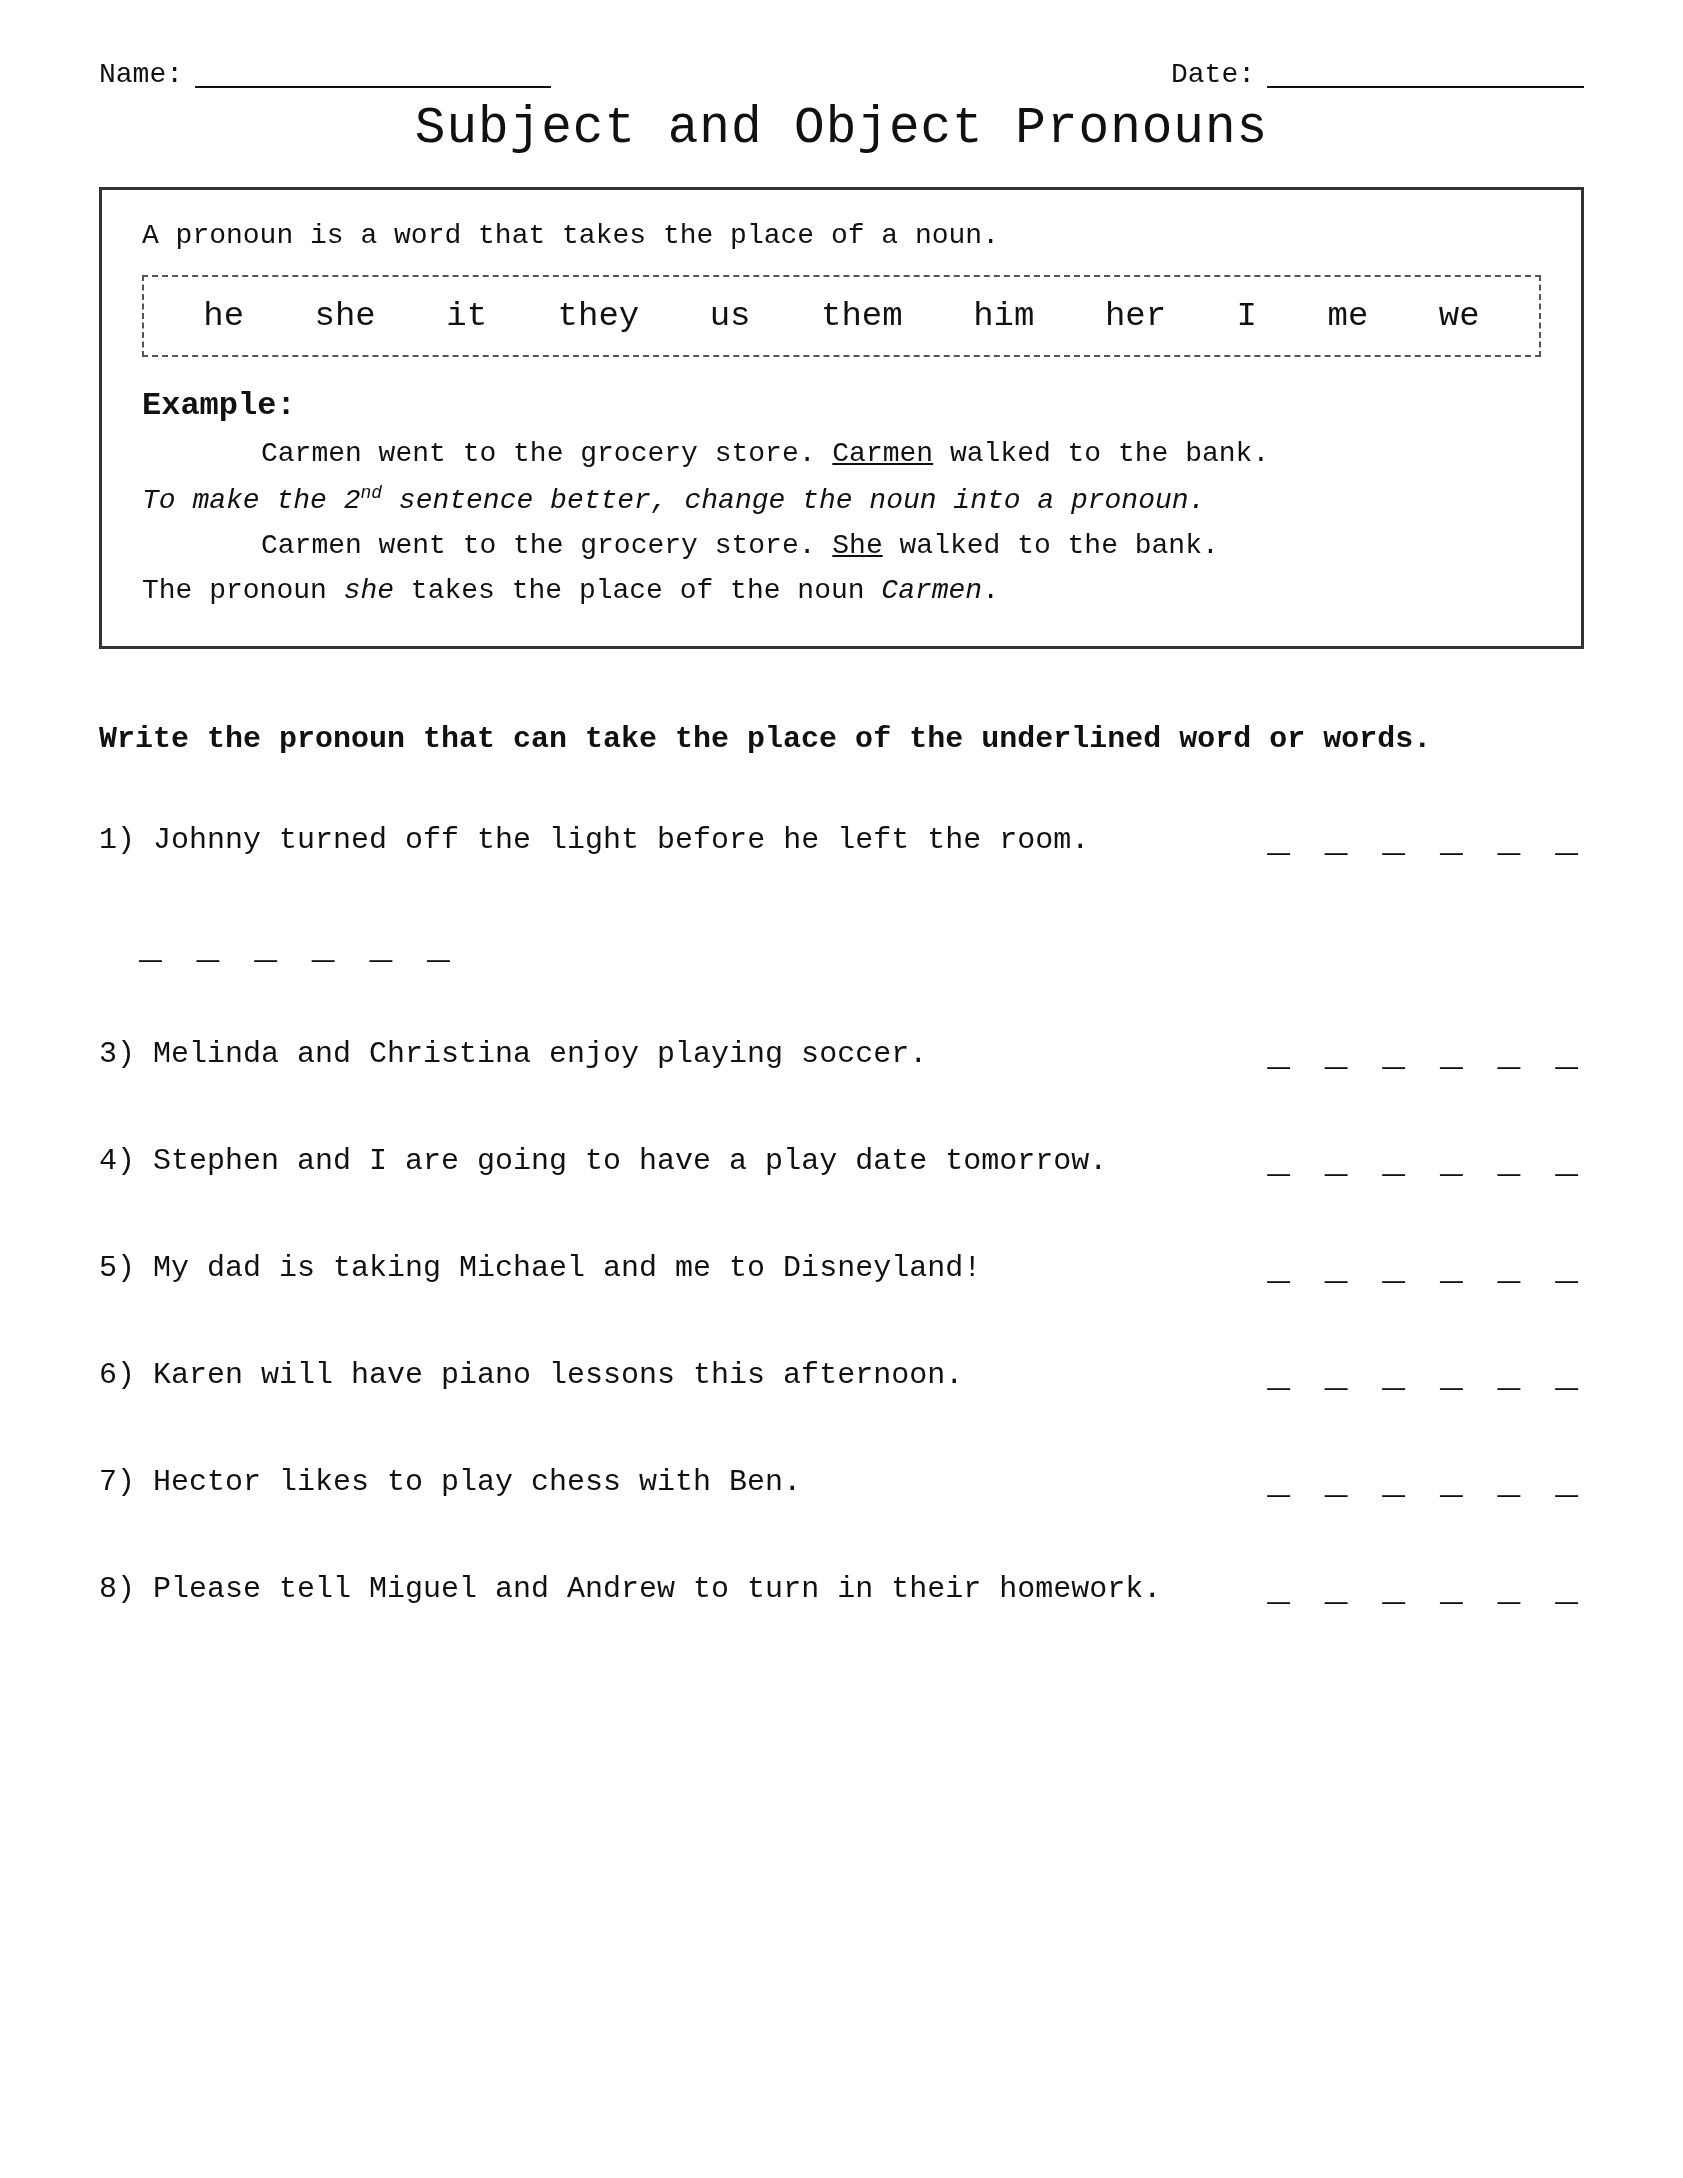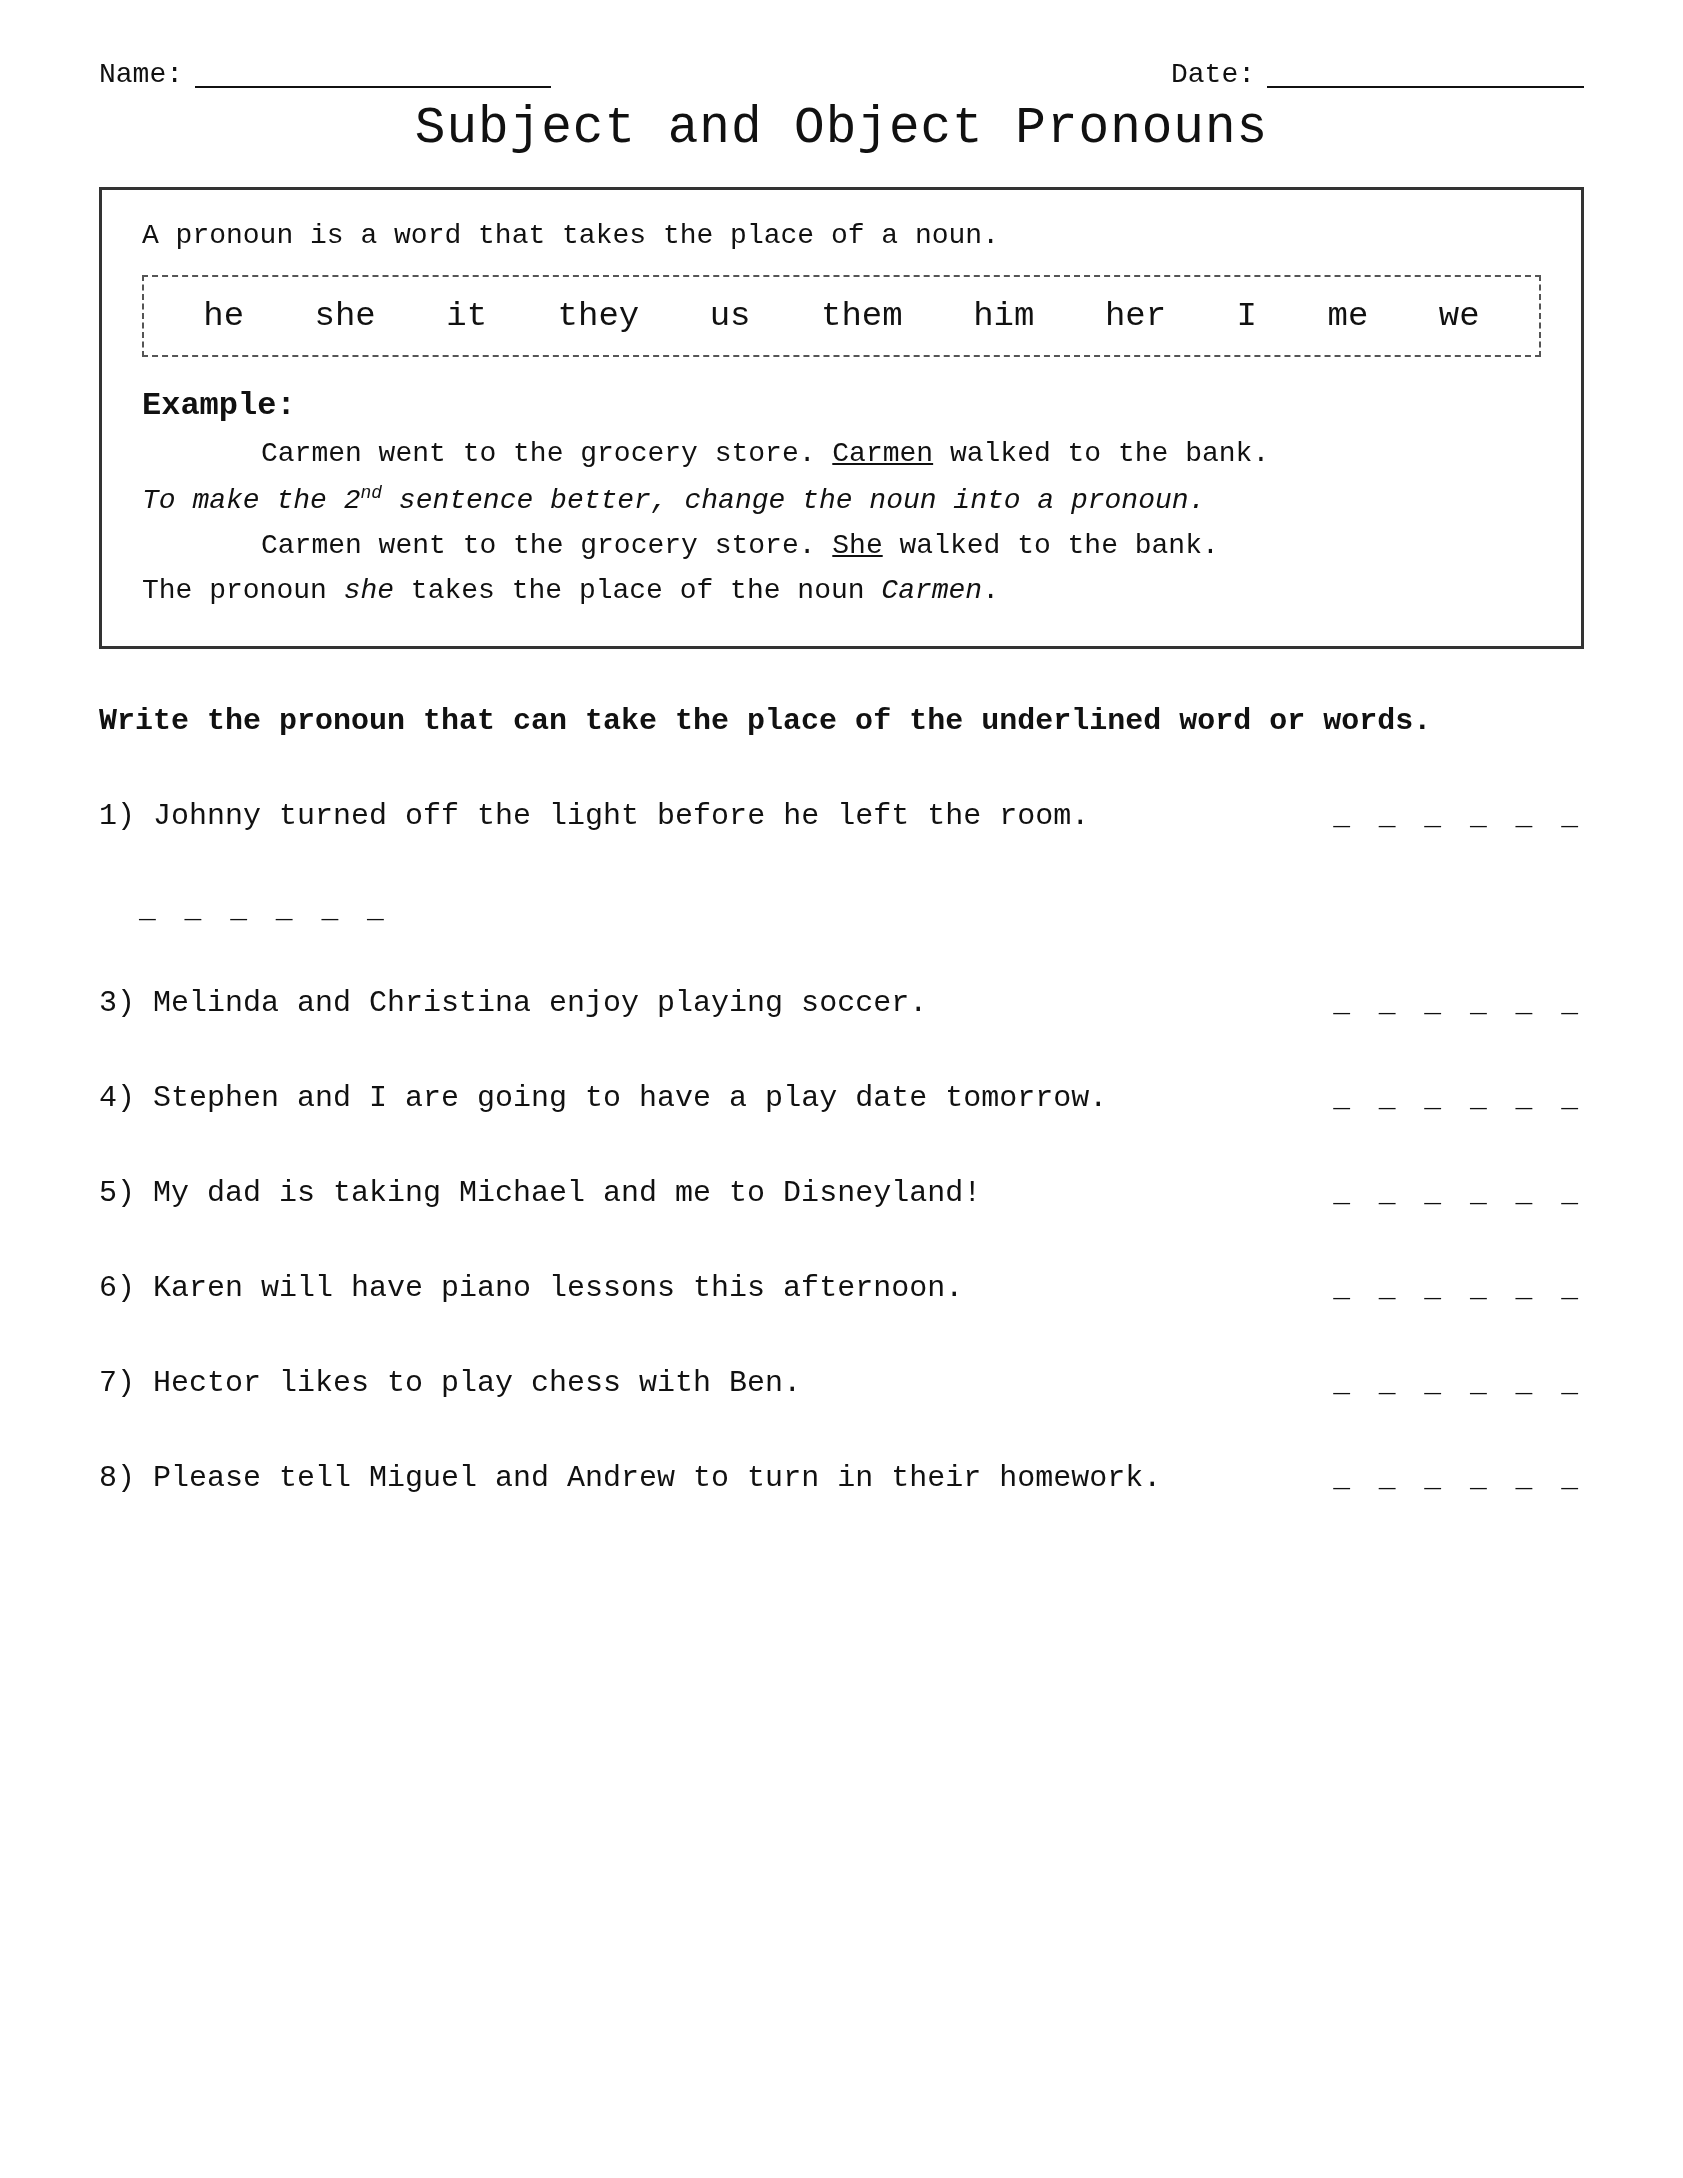--- a/index.html
+++ b/index.html
@@ -50,21 +50,21 @@
       font-size: 51px;
       font-family: 'Courier New', Courier, monospace;
       margin-bottom: 30px;
       font-weight: normal;
       letter-spacing: 1px;
     }
 
     .info-box {
       border: 3px solid #333;
       padding: 30px 40px 40px 40px;
-      margin-bottom: 50px;
+      margin-bottom: 68px;
     }
 
     .definition-text {
       font-size: 28px;
       margin-bottom: 24px;
     }
 
     .pronoun-box {
       border: 2px dashed #555;
       padding: 20px 30px;
@@ -137,21 +137,21 @@
     }
 
     .question-text {
       flex: 1;
     }
 
     .question-text .underline {
     }
 
     .answer-blank {
-      font-size: 28px;
+      font-size: 38px;
       letter-spacing: 6px;
       margin-left: 40px;
       white-space: nowrap;
       font-weight: bold;
     }
   </style>
 </head>
 <body>
 
 <div class="header-row">

